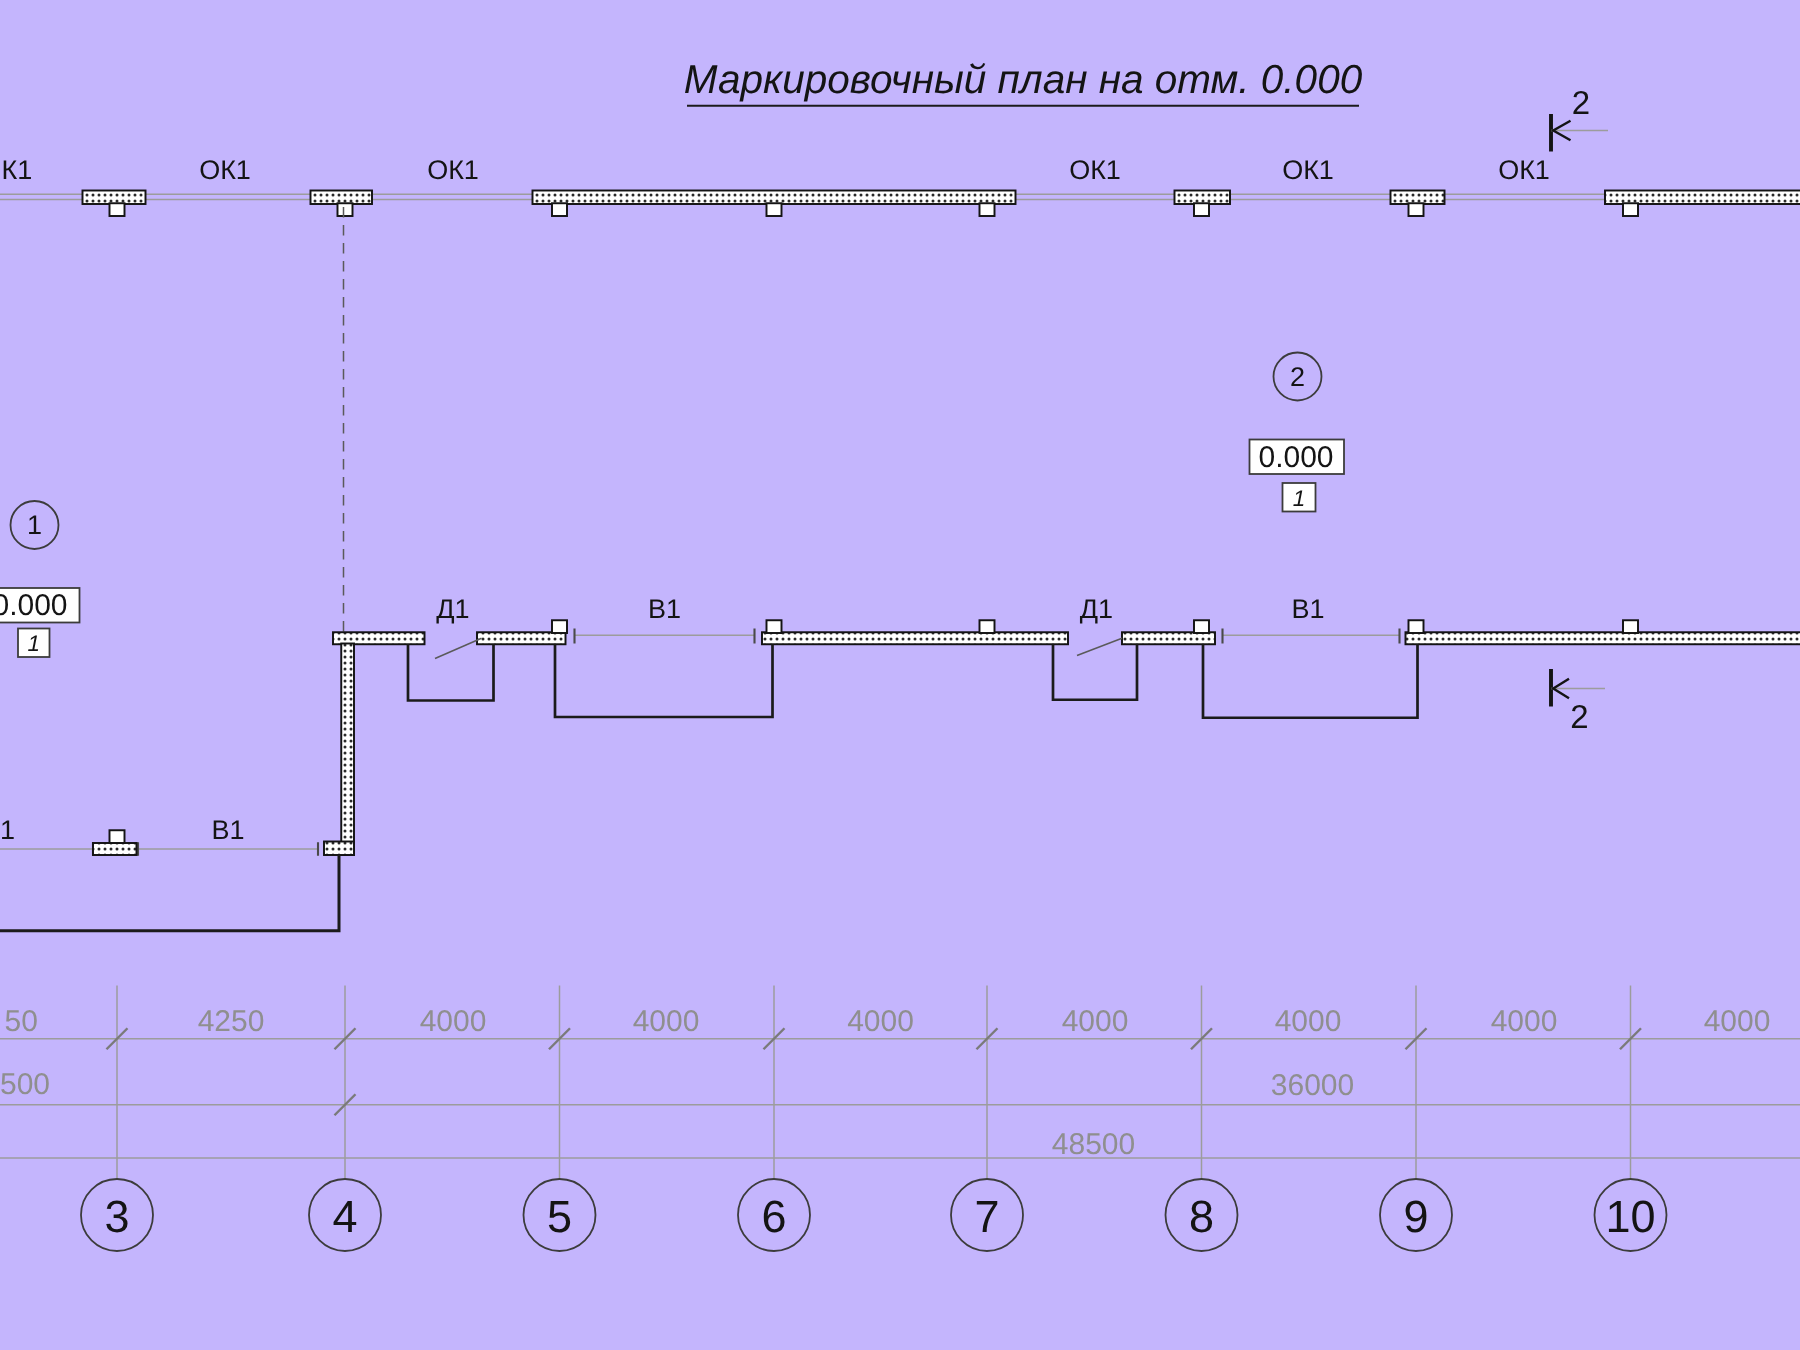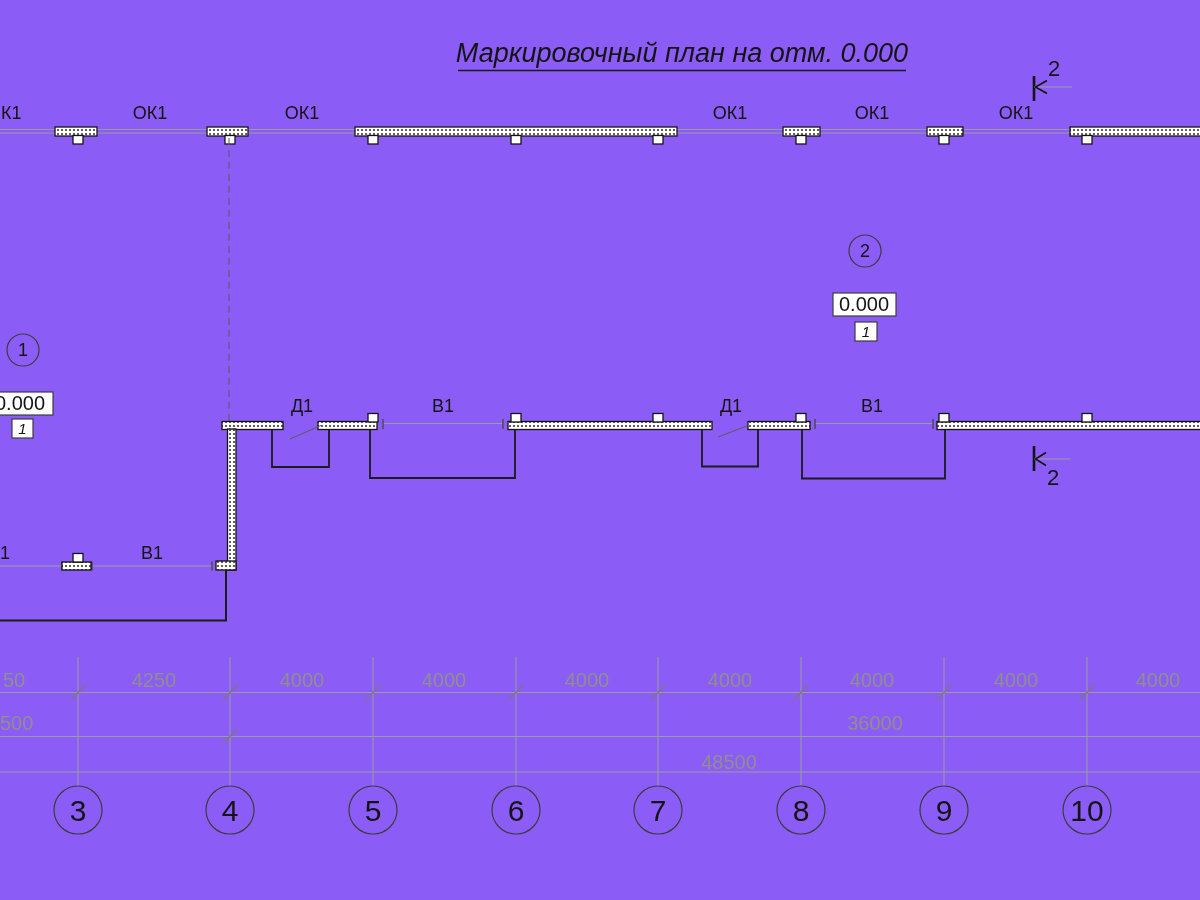--- a/index.html
+++ b/index.html
@@ -1,16 +1,16 @@
 <!DOCTYPE html>
 <html><head>
 <meta charset="utf-8">
 <style>
   html,body{margin:0;padding:0;background:#ffffff;}
-  #stage{position:relative;width:1200px;height:900px;background:#8b5cf6;overflow:hidden;}
+  #stage{position:relative;width:1200px;height:900px;background:#c4b5fd;overflow:hidden;}
   svg{display:block;}
   text{font-family:"Liberation Sans", sans-serif;fill:#141414;}
   .thin{stroke:#9c9c9c;stroke-width:1;fill:none;}
   .wall{fill:url(#hatch);stroke:#141414;stroke-width:1.3;}
   .tab{fill:#ffffff;stroke:#141414;stroke-width:1.3;}
   .outline{stroke:#1b1b1b;stroke-width:1.8;fill:none;}
   .outline2{stroke:#1b1b1b;stroke-width:2;fill:none;}
   .dimline{stroke:#9c9c9c;stroke-width:1;fill:none;}
   .tick{stroke:#7a7a7a;stroke-width:1.6;}
   .wtick{stroke:#4a4a4a;stroke-width:1.4;}

